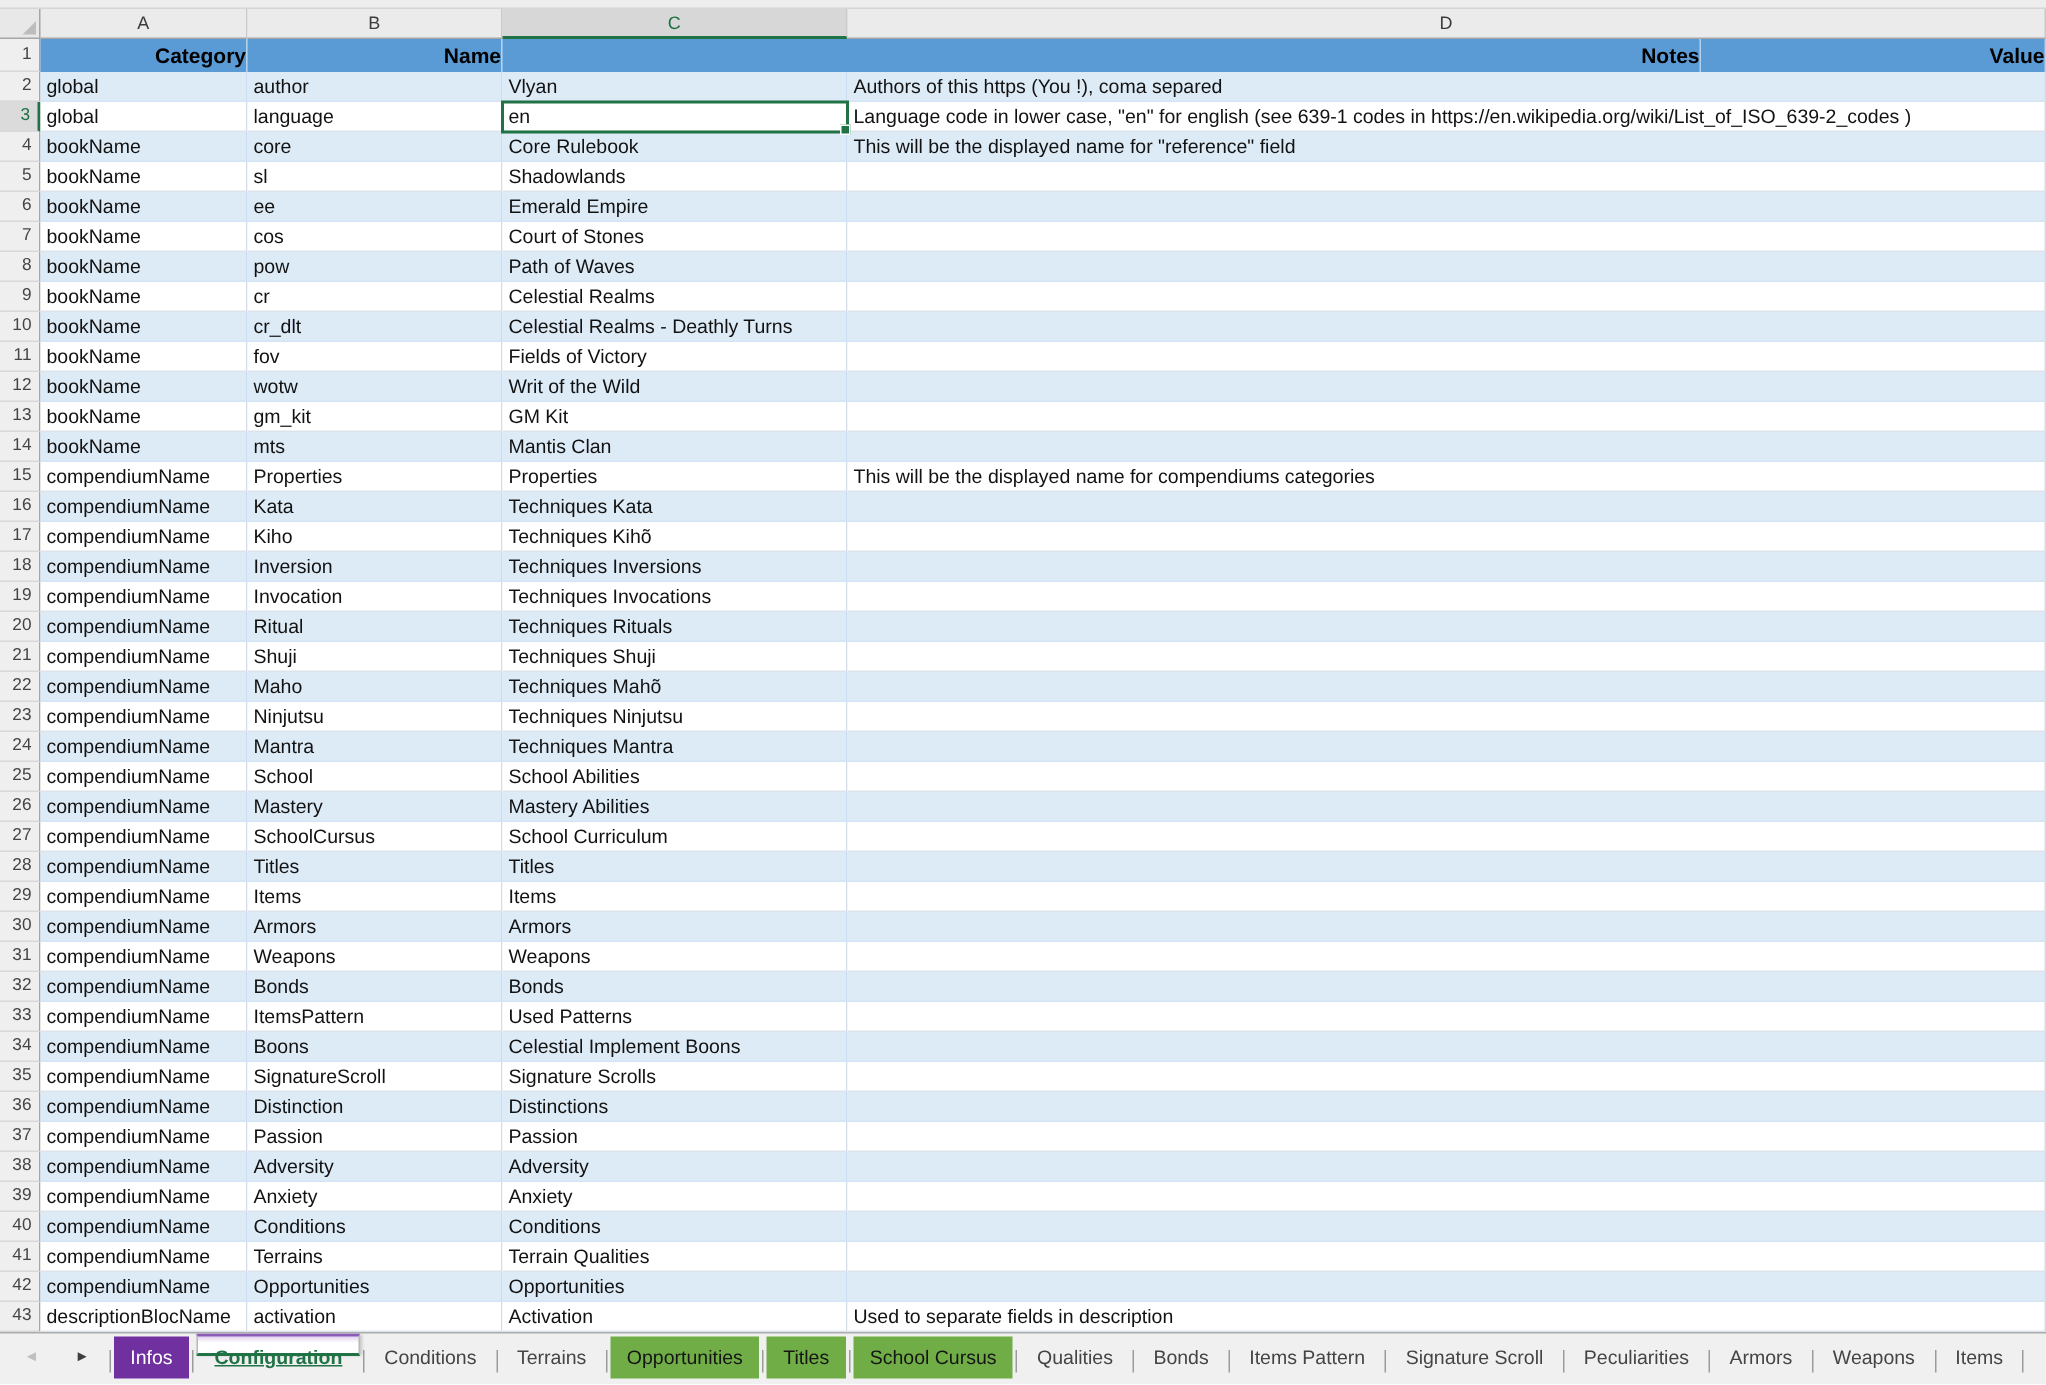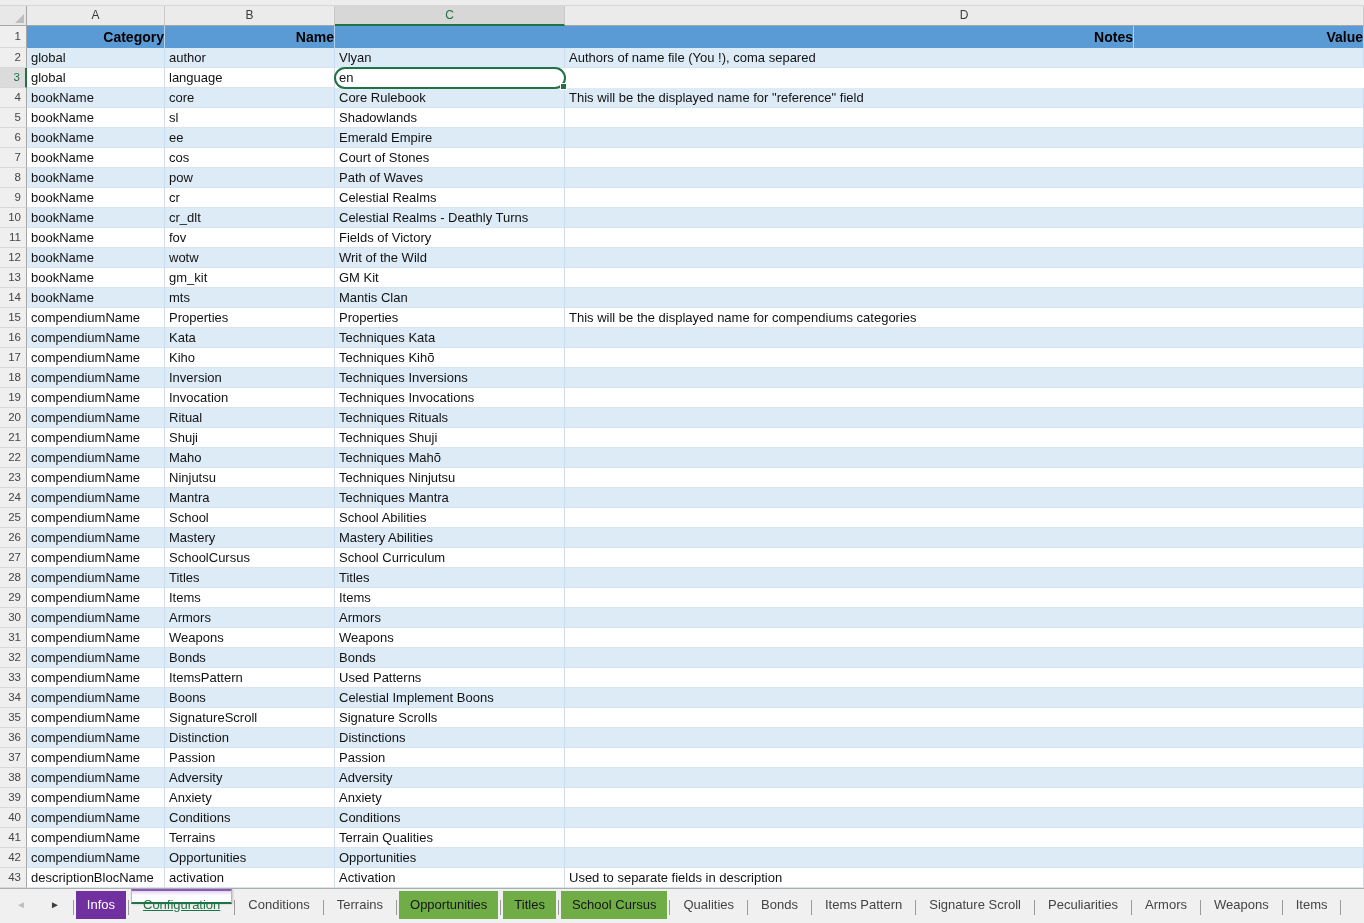--- a/index.html
+++ b/index.html
@@ -37,37 +37,37 @@
   .hdr-row .gutter{line-height:21px;}
   .gut-sel{background:#DBDBDB;color:#1E7145;border-right:2px solid var(--selection-green,#217346);}
   .cell{box-sizing:border-box;padding:0 0 0 4px;font-size:13px;line-height:19px;color:#121212;
     white-space:nowrap;overflow:hidden;background:#fff;
     border-right:1px solid #D3DBE5;border-bottom:1px solid #DDE3EC;}
   .band .cell{background:var(--band-fill,#DDEBF7);border-right-color:#CBDEF1;border-bottom-color:#D3E5F5;}
   .hdr-row .cell{background:var(--header-fill,#5B9BD5);color:#000;font-weight:bold;font-size:14px;
     text-align:right;padding:0;line-height:22px;border-right:1px solid rgba(255,255,255,.55);
     border-bottom:none;}
   .cell.selected{outline:2px solid var(--selection-green,#217346);outline-offset:-1px;
-    position:relative;z-index:2;overflow:visible;border-radius:10px;}
+    position:relative;z-index:2;overflow:visible;}
   .fill-handle{position:absolute;right:-3px;bottom:-3px;width:5px;height:5px;
     background:var(--selection-green,#217346);border:1px solid #fff;z-index:3;cursor:crosshair;}
 
   
   .bottom{height:35px;box-sizing:border-box;background:#F0F0F0;border-top:1px solid #ACACAC;
     display:flex;align-items:flex-start;padding-top:2px;overflow:hidden;}
   .nav{display:flex;align-items:center;height:28px;padding:0 12px 0 16px;gap:24px;flex:0 0 auto;}
   .nav-arrow{font-size:10px;color:#3F3F3F;cursor:pointer;line-height:1;}
   .nav-arrow.disabled{color:#BFBFBF;cursor:default;}
   .tabs{display:flex;align-items:flex-start;flex:1 1 auto;min-width:0;height:33px;}
   .tab{box-sizing:border-box;height:28px;line-height:27px;padding:0 11px;font-size:13px;color:#444;
     margin:0 1px;white-space:nowrap;cursor:pointer;flex:0 0 auto;}
   .tab.purple{background:var(--tab-purple,#7030A0);color:#fff;}
   .tab.green{background:var(--tab-green,#70AD47);color:#151515;}
   .tab.active{background:linear-gradient(#E3D1F0,#FFFFFF 38%);
-    color:var(--selection-green,#217346);font-weight:normal;text-decoration:underline;
+    color:var(--selection-green,#217346);font-weight:bold;text-decoration:underline;
     border:1px solid #B9B9B9;border-top:2px solid #8B5BB8;
     border-bottom:2px solid var(--selection-green,#217346);
     height:15px;margin-top:-2px;line-height:27px;box-shadow:1px 0 2px rgba(0,0,0,.18);}
   .tab-div{width:1px;height:15px;background:#9B9B9B;align-self:center;margin:0 1px;flex:0 0 auto;}
 </style>
 </head>
 <body>
 
 <div class="app">
   <div class="top-strip"></div>
@@ -90,27 +90,28 @@
         <div class="cell col0">Category</div>
         <div class="cell col1">Name</div>
         <div class="cell col3">Notes</div>
         <div class="cell col2">Value</div>
       </div>
       <div class="row band">
         <div class="gutter">2</div>
         <div class="cell col0">global</div>
         <div class="cell col1">author</div>
         <div class="cell col2">Vlyan</div>
-        <div class="cell col3">Authors of name file (You !), coma separed</div>
+        <div class="cell col3">Authors of this https (You !), coma separed</div>
       </div>
       <div class="row">
         <div class="gutter gut-sel">3</div>
         <div class="cell col0">global</div>
         <div class="cell col1">language</div>
         <div class="cell col2 selected">en<span class="fill-handle"></span></div>
+        <div class="cell col3">Language code in lower case, "en" for english (see 639-1 codes in https://en.wikipedia.org/wiki/List_of_ISO_639-2_codes )</div>
       </div>
       <div class="row band">
         <div class="gutter">4</div>
         <div class="cell col0">bookName</div>
         <div class="cell col1">core</div>
         <div class="cell col2">Core Rulebook</div>
         <div class="cell col3">This will be the displayed name for "reference" field</div>
       </div>
       <div class="row">
         <div class="gutter">5</div>

